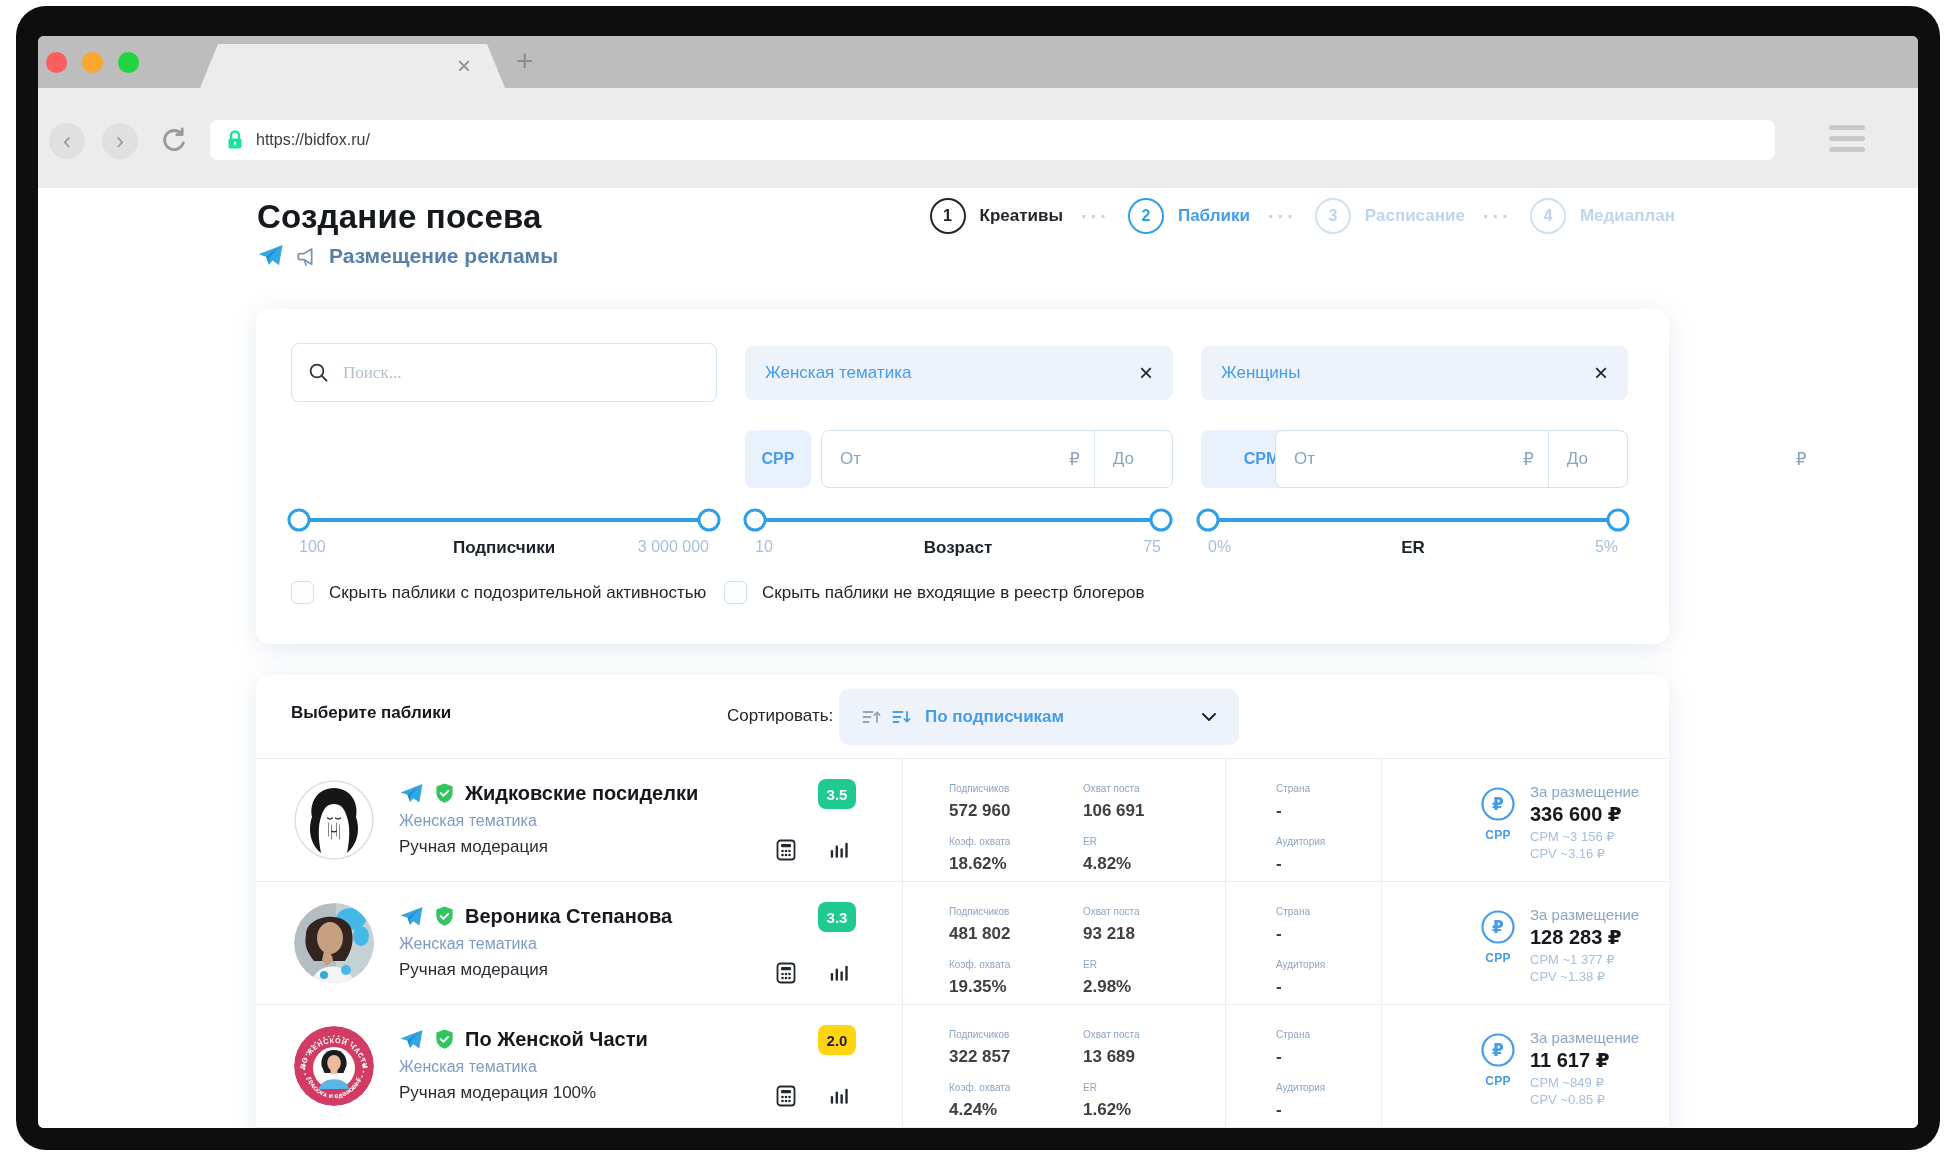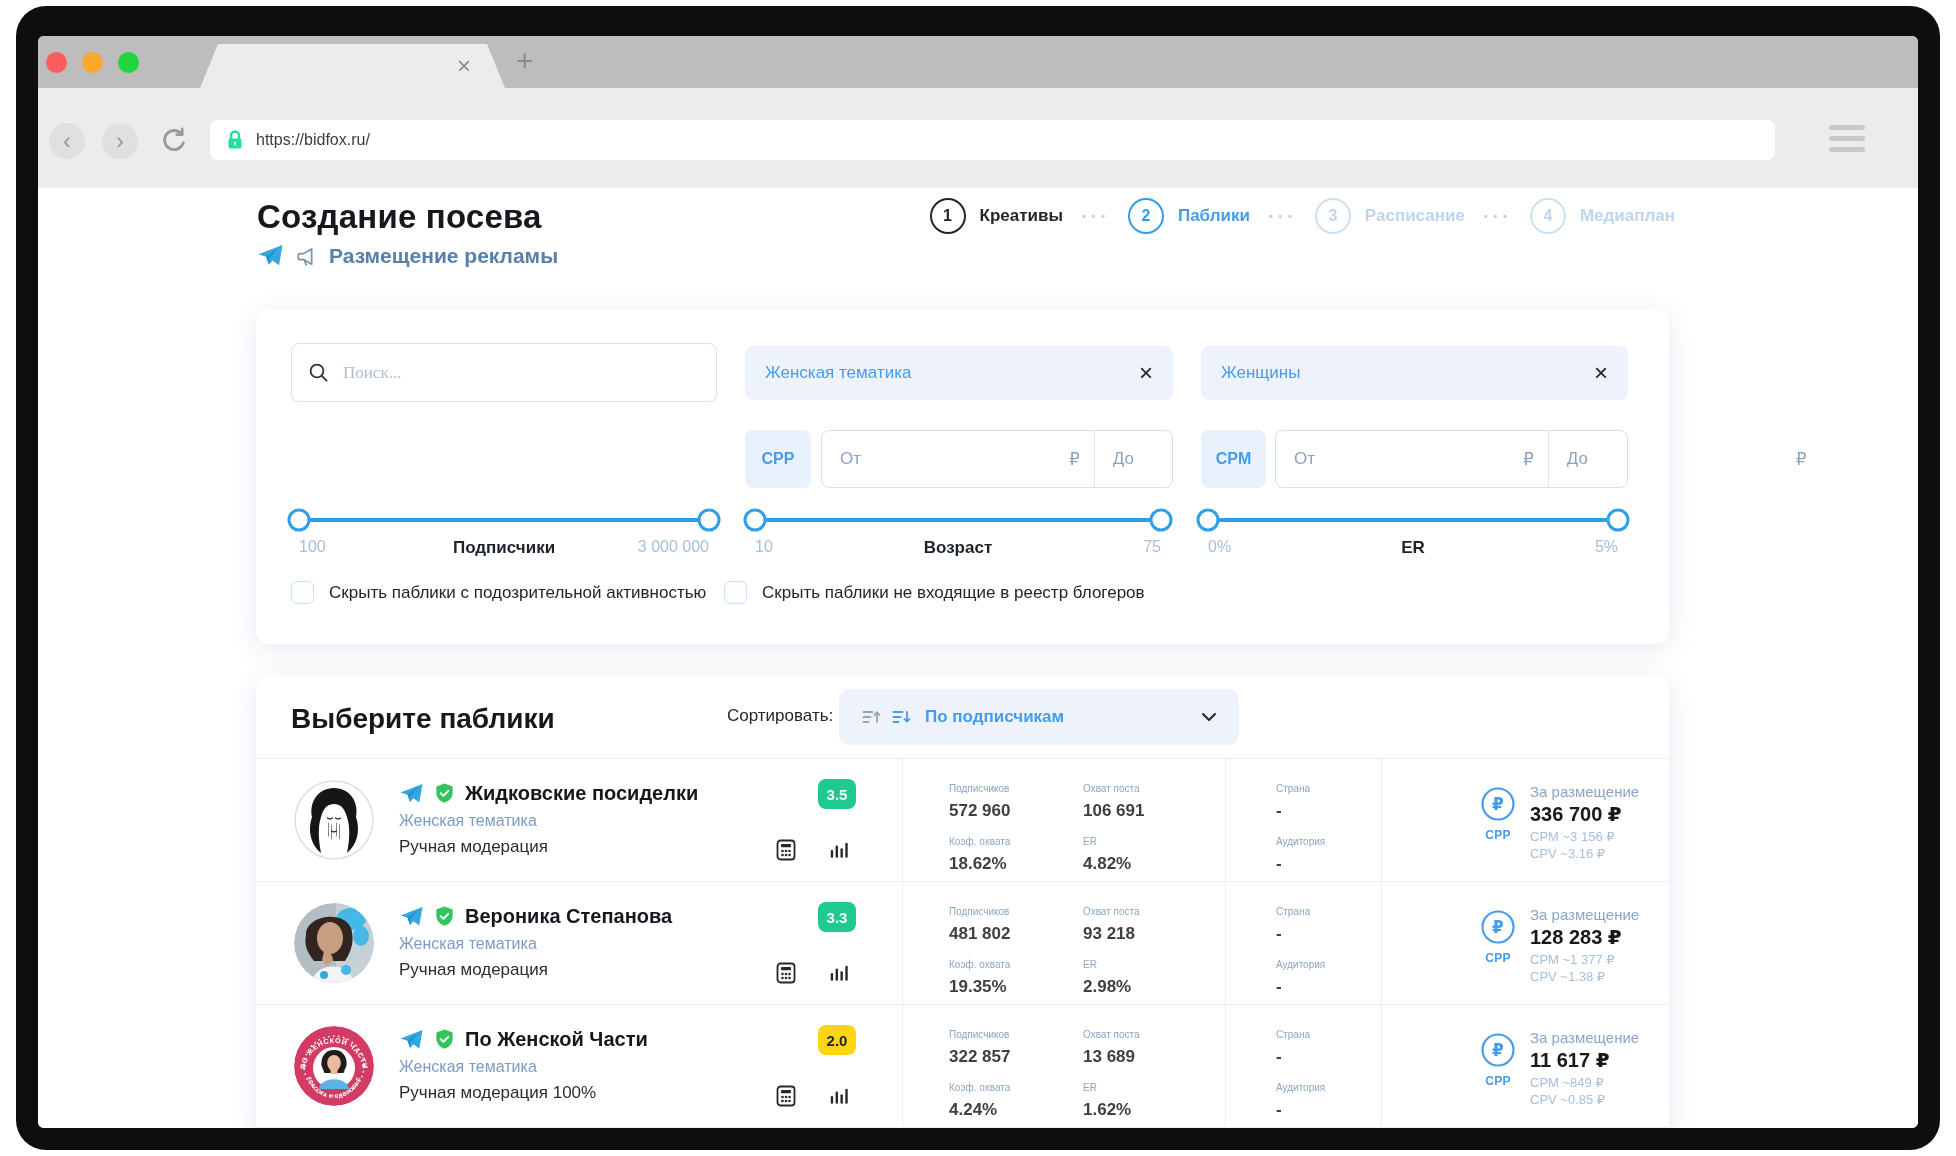--- a/index.html
+++ b/index.html
@@ -51,21 +51,21 @@
   .search input::placeholder{color:#b0bfce;}
   .chip{position:absolute;top:37px;height:54px;background:#eef3fb;border-radius:8px;display:flex;align-items:center;justify-content:space-between;padding:0 20px;box-sizing:border-box;}
   .chip .chip-label{font-size:17px;color:#459ceb;}
   .chip .chip-x{font-size:24px;color:#22262c;font-weight:400;}
   .chip.c1{left:489px;width:428px;}
   .chip.c2{left:945px;width:427px;}
   .collections{position:absolute;left:35px;top:121px;width:426px;height:58px;background:#eef3fb;border-radius:8px;display:flex;align-items:center;justify-content:space-between;padding:0 20px;box-sizing:border-box;}
   .collections span{font-size:17px;color:#6d85a3;}
   .pricebtn{position:absolute;top:121px;height:58px;background:#e9f1fc;border-radius:8px;display:flex;align-items:center;justify-content:center;font-size:16px;font-weight:700;color:#459ceb;}
   .pricebtn.cpp{left:489px;width:66px;}
-  .pricebtn.cpm{left:945px;width:65px;}
+  .pricebtn.cpm{left:945px;width:65px;padding-left:28px;}
   .rangegrp{position:absolute;top:121px;height:58px;border:1px solid #d3e2f2;border-radius:8px;box-sizing:border-box;display:flex;background:#fff;}
   .rangegrp.g1{left:565px;width:352px;}
   .rangegrp.g2{left:1019px;width:353px;}
   .rhalf{flex:1;display:flex;align-items:center;padding:0 14px 0 16px;gap:6px;}
   .rhalf + .rhalf{border-left:1px solid #d9e6f3;}
   .rhalf input{border:none;outline:none;min-width:0;flex:1;font-size:17px;font-family:inherit;color:#2c3641;background:transparent;}
   .rhalf input::placeholder{color:#8ca3bd;}
   .rub-suffix{font-size:17px;color:#8ca3bd;}
 
   .slider{position:absolute;top:200px;}
@@ -79,21 +79,21 @@
   .sname{position:absolute;left:0;right:0;text-align:center;font-size:17px;font-weight:700;color:#1d232b;}
 
   .cbrow{position:absolute;top:272px;display:flex;align-items:center;gap:15px;}
   .cbrow.k1{left:35px;}
   .cbrow.k2{left:468px;}
   .cbx{width:23px;height:23px;border:1.5px solid #cfe0f2;border-radius:6px;background:#fdfeff;box-sizing:border-box;}
   .cbl{font-size:17px;color:#21262c;}
 
   
   .list-header{position:relative;height:83px;}
-  .list-title{position:absolute;left:35px;top:28px;font-size:28px;font-weight:700;color:#15181d;}
+  .list-title{position:absolute;left:35px;top:28px;font-size:17px;font-weight:700;color:#15181d;}
   .sort-label{position:absolute;left:471px;top:31px;font-size:17px;color:#21262c;}
   .sort-dd{position:absolute;left:583px;top:14px;width:400px;height:56px;background:#eef3fb;border-radius:10px;display:flex;align-items:center;padding:8px 22px;box-sizing:border-box;gap:10px;}
   .sort-dd .sort-value{font-size:17px;font-weight:600;color:#459ceb;flex:1;margin-left:4px;}
   .lh-right{position:absolute;right:30px;top:0;height:83px;display:flex;align-items:center;gap:15px;}
   .total{font-size:17px;color:#21262c;}
   .select-all{font-size:17px;font-weight:600;color:#459ceb;}
 
   .prow{position:relative;height:122px;border-top:1px solid #eaeef5;display:grid;grid-template-columns:646px 323px 156px 288px;}
   .c-pub{position:relative;display:flex;padding:21px 0 0 38px;box-sizing:border-box;}
   .avatar{width:80px;height:80px;border-radius:50%;flex:none;overflow:hidden;}
@@ -390,21 +390,21 @@
           <div class="c-price">
             <div class="rubwrap">
               <svg width="36" height="36" viewBox="0 0 36 36">
                 <circle cx="18" cy="18" r="15.5" fill="none" stroke="#459ceb" stroke-width="2.2"></circle>
                 <text x="18" y="24" text-anchor="middle" font-size="17" font-weight="bold" fill="#459ceb">₽</text>
               </svg>
               <div class="cpp-cap">CPP</div>
             </div>
             <div class="price-text">
               <div class="pr-lab">За размещение</div>
-              <div class="pr-val">336 700 ₽</div>
+              <div class="pr-val">336 600 ₽</div>
               <div class="pr-sub">CPM ~3 156 ₽</div>
               <div class="pr-sub">CPV ~3.16 ₽</div>
             </div>
           </div>
         </div>
 
         <div class="prow">
           <div class="c-pub">
             <div class="avatar">
               <svg width="80" height="80" viewBox="0 0 80 80">

